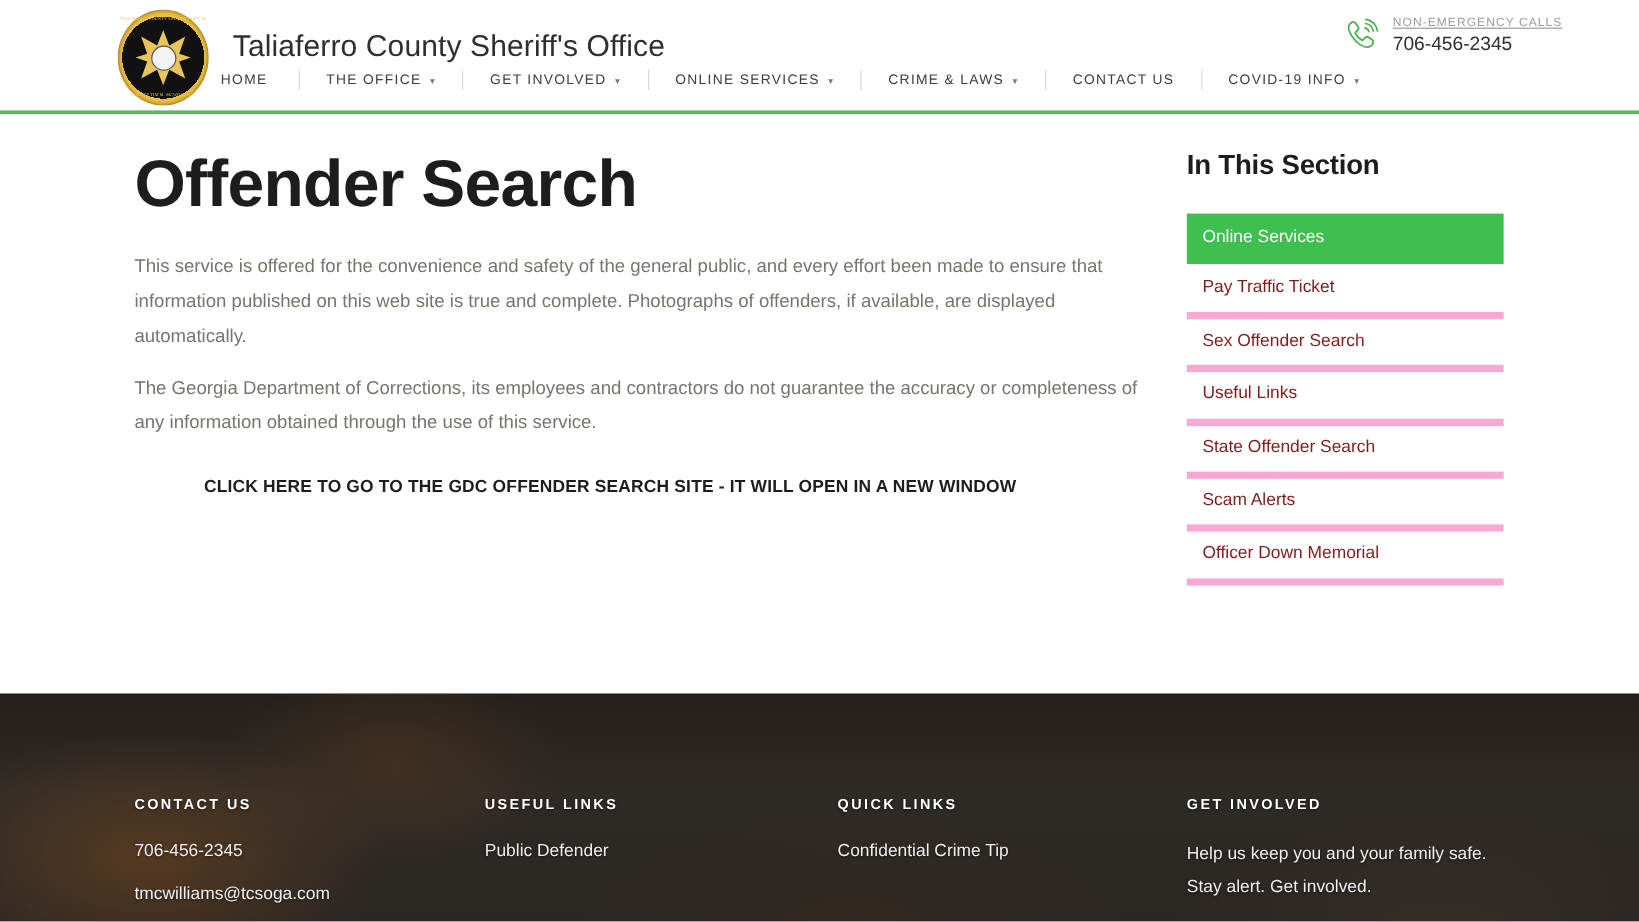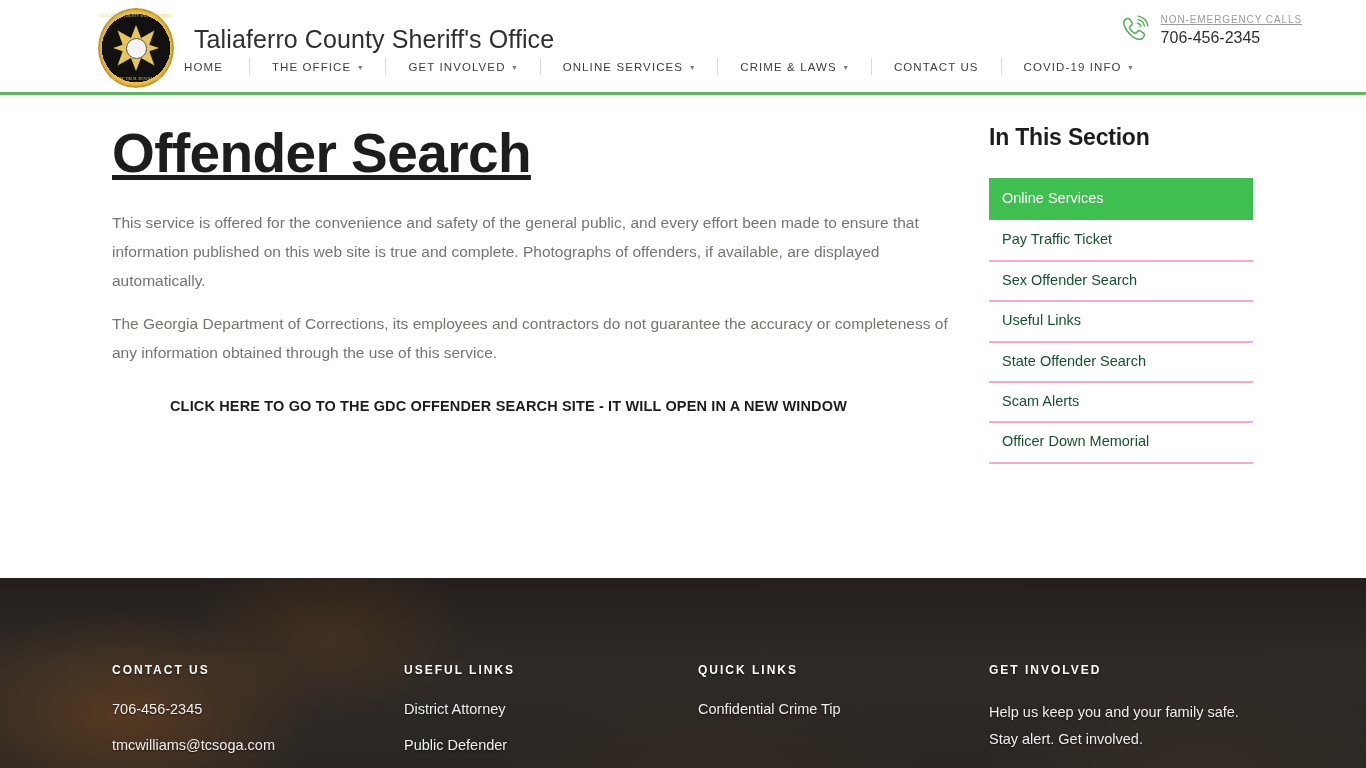--- a/index.html
+++ b/index.html
@@ -128,21 +128,20 @@
     left:112px; top:29px;
     width:850px;
   }
   .page-title {
     font-size:55px;
     font-weight:700;
     letter-spacing:-.6px;
     color:#1d1d1d;
     line-height:1.08;
     margin-bottom:26px;
-    text-decoration:underline;
   }
   .para {
     font-size:15.5px;
     line-height:28.6px;
     color:#74776c;
     margin-bottom:15px;
     max-width:848px;
   }
   .cta-wrap { margin-top:30px; padding-left:58px; }
   .cta-link {
@@ -162,23 +161,23 @@
   .sidebar-title {
     font-size:23px;
     font-weight:700;
     color:#1d1d1d;
     letter-spacing:-.2px;
     margin-bottom:27px;
   }
   .side-list { list-style:none; }
   .side-item {
     font-size:14.5px;
-    color:#14532d;
+    color:#7f1d1d;
     padding:10px 0 11px 13px;
-    border-bottom:2px solid #f9a8d4;
+    border-bottom:6px solid #f9a8d4;
     cursor:pointer;
     line-height:1.2;
   }
   .side-item.active {
     background:#3fbf50;
     color:#ffffff;
     border-bottom:none;
     padding:12px 0 13px 13px;
     margin-bottom:1px;
   }
@@ -329,21 +328,20 @@
   <div class="footer-inner">
 
     <div class="fcol fcol-1">
       <div class="fhead">CONTACT US</div>
       <a class="flink" href="#">706-456-2345</a>
       <a class="flink" href="#">tmcwilliams@tcsoga.com</a>
     </div>
 
     <div class="fcol fcol-2">
       <div class="fhead">USEFUL LINKS</div>
-      <a class="flink" href="#">District Attorney</a>
       <a class="flink" href="#">Public Defender</a>
     </div>
 
     <div class="fcol fcol-3">
       <div class="fhead">QUICK LINKS</div>
       <a class="flink" href="#">Confidential Crime Tip</a>
     </div>
 
     <div class="fcol fcol-4">
       <div class="fhead">GET INVOLVED</div>

